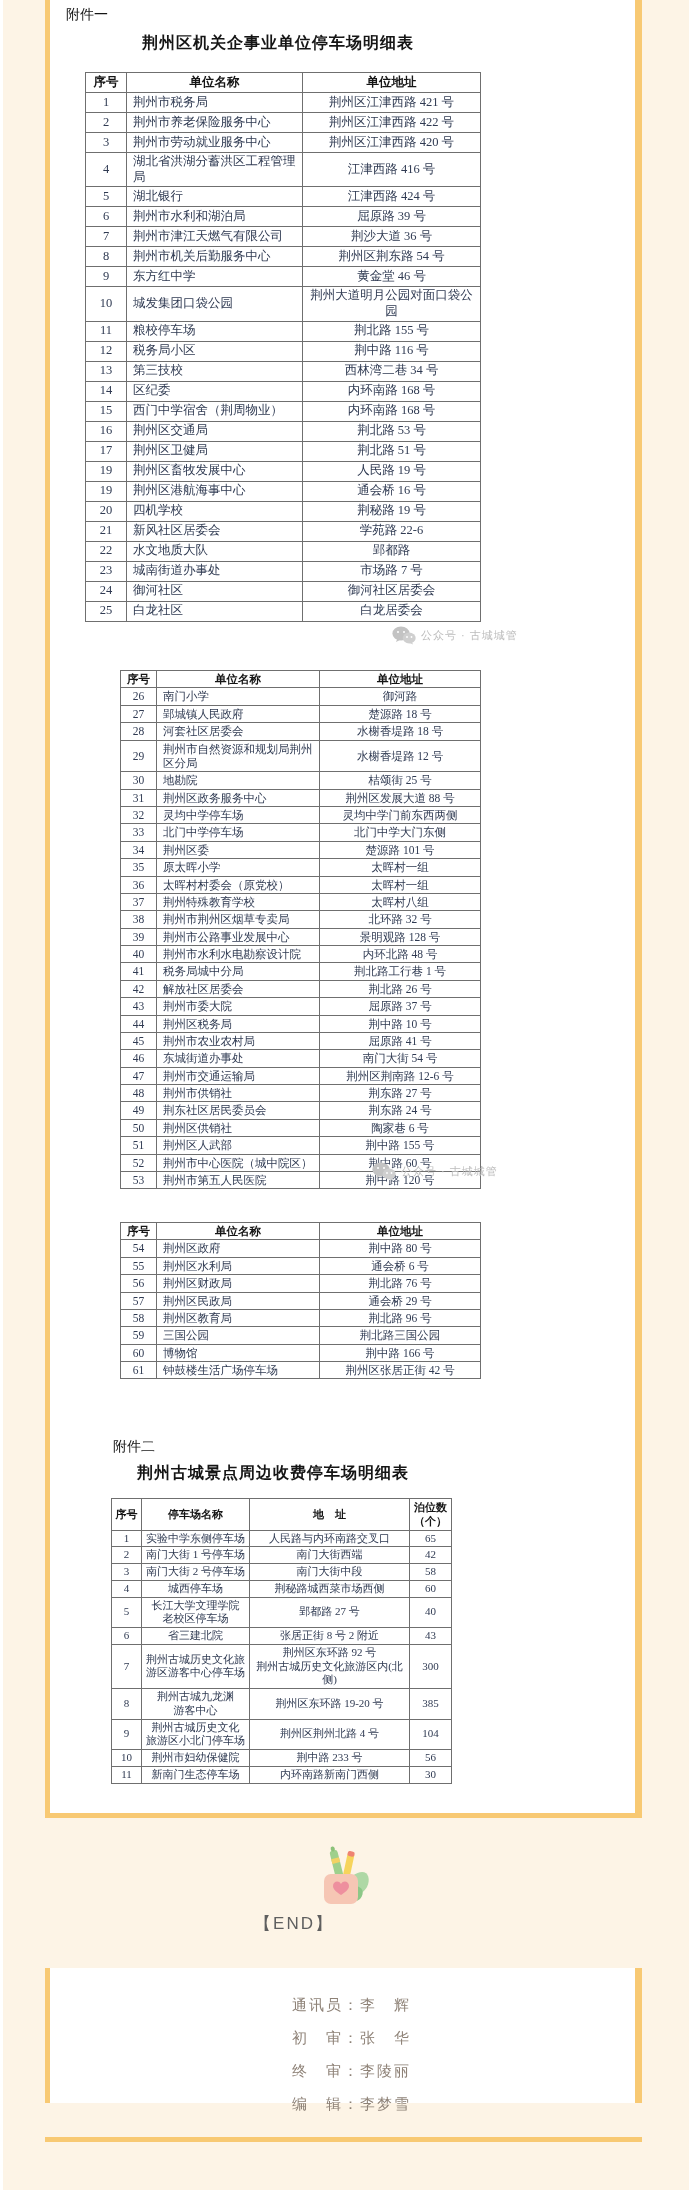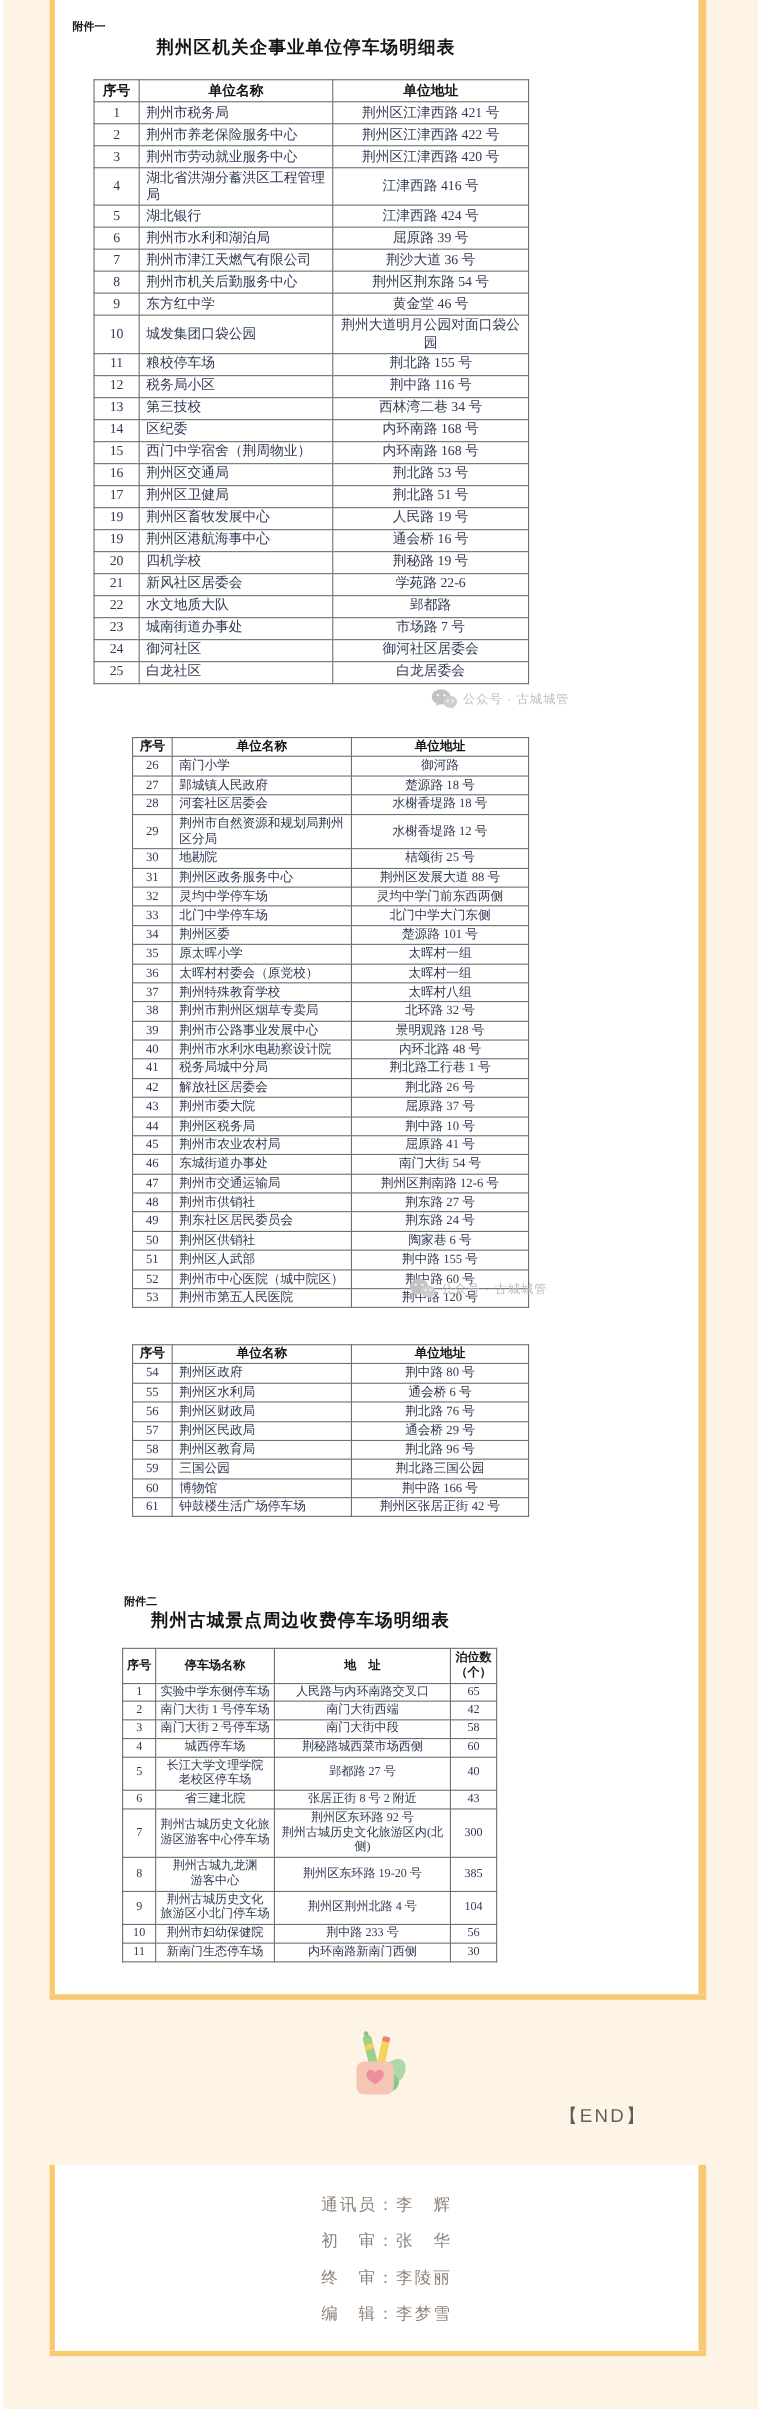--- a/index.html
+++ b/index.html
@@ -9,27 +9,27 @@
   *{box-sizing:content-box;}
   html,body{margin:0;padding:0;}
   body{width:692px;height:2207px;position:relative;background:#fff;
        font-family:"Liberation Sans",sans-serif;overflow:hidden;}
 
   .cream-panel{position:absolute;left:3px;top:0;width:686px;height:2190px;background:var(--cream);}
 
   .card{position:absolute;left:45px;width:585px;background:#fff;
         border-left:5px solid var(--gold);border-right:7px solid var(--gold);}
   .card.main{top:0;height:1813px;}
-  .card.credits-card{top:1968px;height:169px;}
+  .card.credits-card{top:1968px;height:135px;}
 
   .rule{position:absolute;left:45px;width:597px;height:5px;background:var(--gold);}
   .rule.r1{top:1813px;} .rule.r2{top:2137px;}
 
-  .attach{position:absolute;font-weight:bold;color:var(--header-text);font-size:10px;
-          font-family:"Liberation Serif",serif;margin-top:11px;}
+  .attach{position:absolute;font-weight:normal;color:var(--header-text);font-size:14px;
+          font-family:"Liberation Serif",serif;}
   .attach.a1{left:66px;top:6px;}
   .attach.a2{left:113px;top:1438px;}
 
   .doc-title{position:absolute;text-align:center;font-weight:bold;color:var(--header-text);
              font-size:16px;font-family:"Liberation Serif",serif;letter-spacing:1px;}
   .doc-title.dt1{left:85px;width:386px;top:33px;}
   .doc-title.dt2{left:111px;width:324px;top:1463px;}
 
   table{border-collapse:collapse;table-layout:fixed;position:absolute;
         font-family:"Liberation Serif",serif;color:var(--table-text);background:#fff;}
@@ -55,21 +55,21 @@
   .paid th:nth-child(1){width:25px;} .paid th:nth-child(2){width:103px;}
   .paid th:nth-child(3){width:155px;} .paid th:nth-child(4){width:37px;}
 
   .wm{position:absolute;display:flex;align-items:center;gap:5px;color:var(--watermark);
       font-size:11px;letter-spacing:1px;z-index:5;}
   .wm.w1{left:392px;top:626px;}
   .wm.w2{left:372px;top:1162px;}
   .wm svg{width:24px;height:19px;flex:0 0 auto;}
 
   .illus{position:absolute;left:312px;top:1846px;width:62px;height:64px;}
-  .end-label{position:absolute;left:0;top:1912px;width:588px;text-align:right;
+  .end-label{position:absolute;left:0;top:1912px;width:588px;text-align:center;
              color:var(--end-text);font-size:17px;letter-spacing:2px;}
 
   .credit-lines{position:absolute;left:242px;top:20px;}
   .credit-line{color:var(--credit-text);font-size:15px;line-height:33px;letter-spacing:2px;}
 </style>
 </head>
 <body>
 
 <div class="cream-panel"></div>
 

